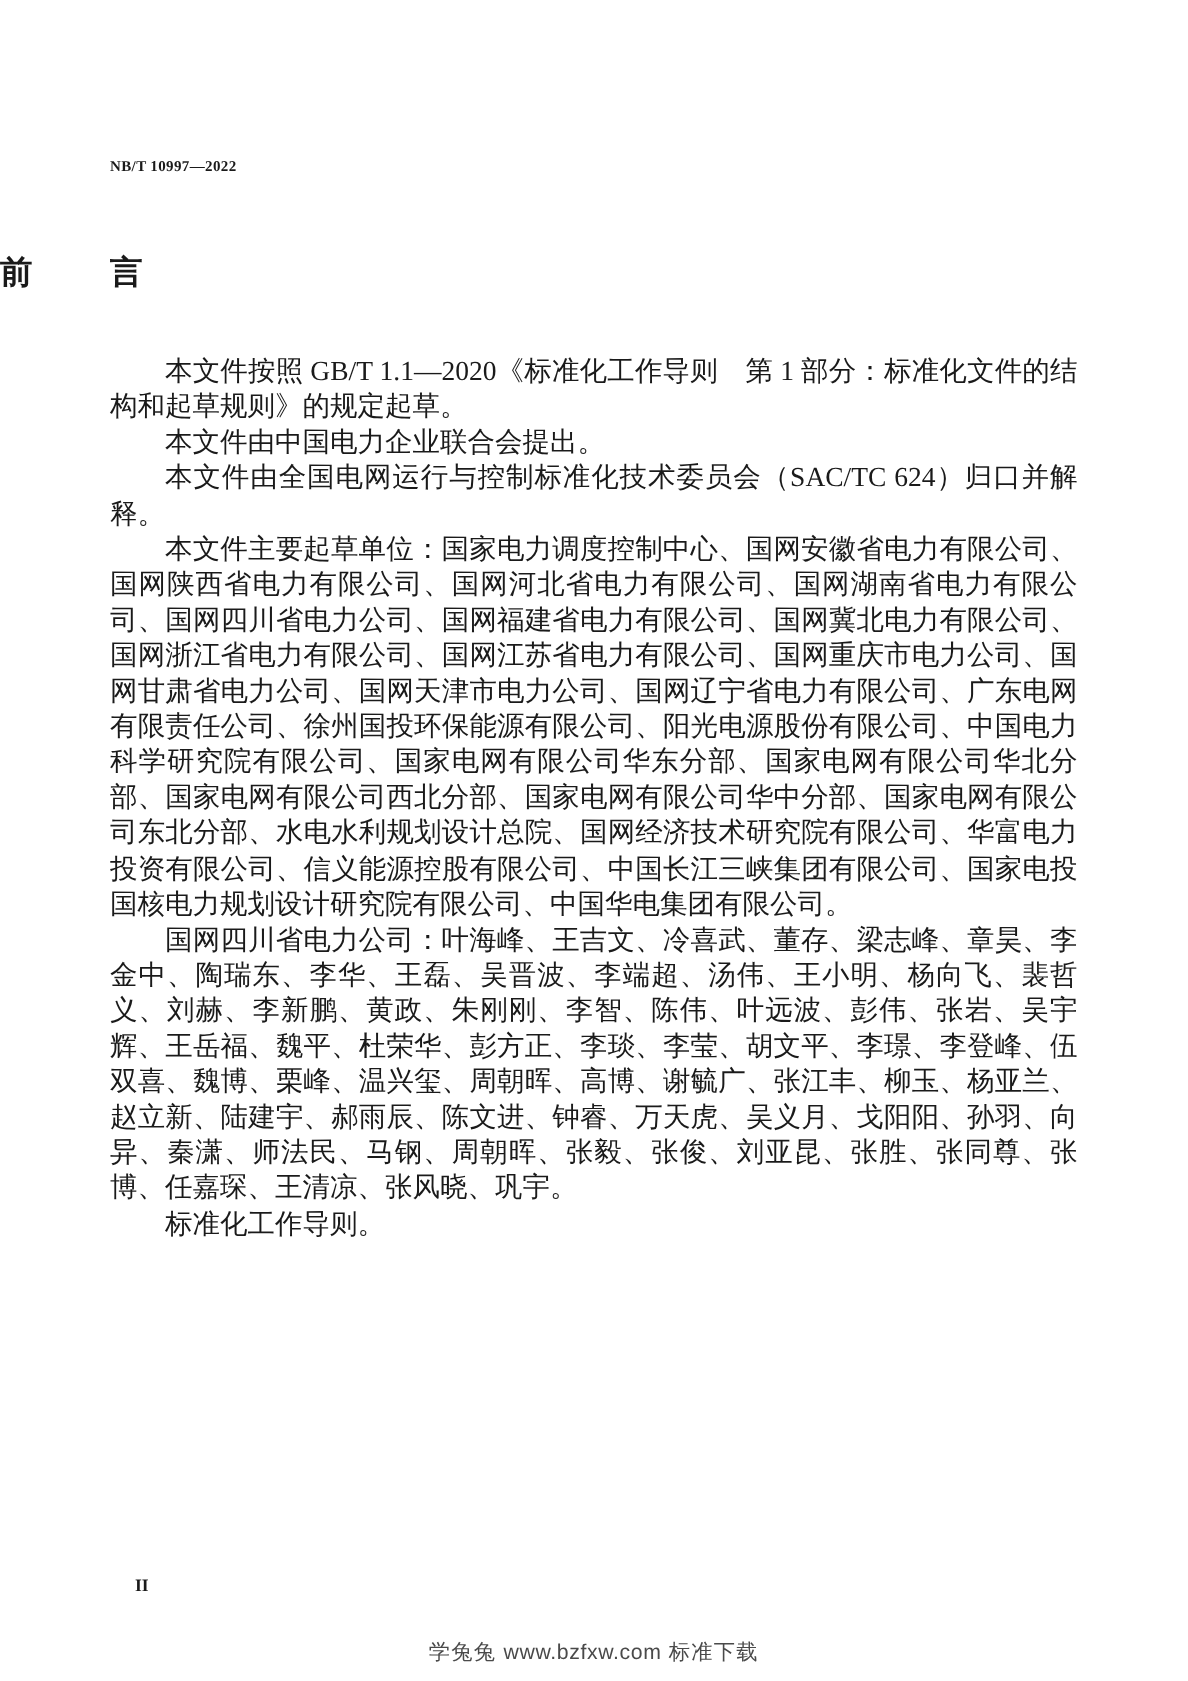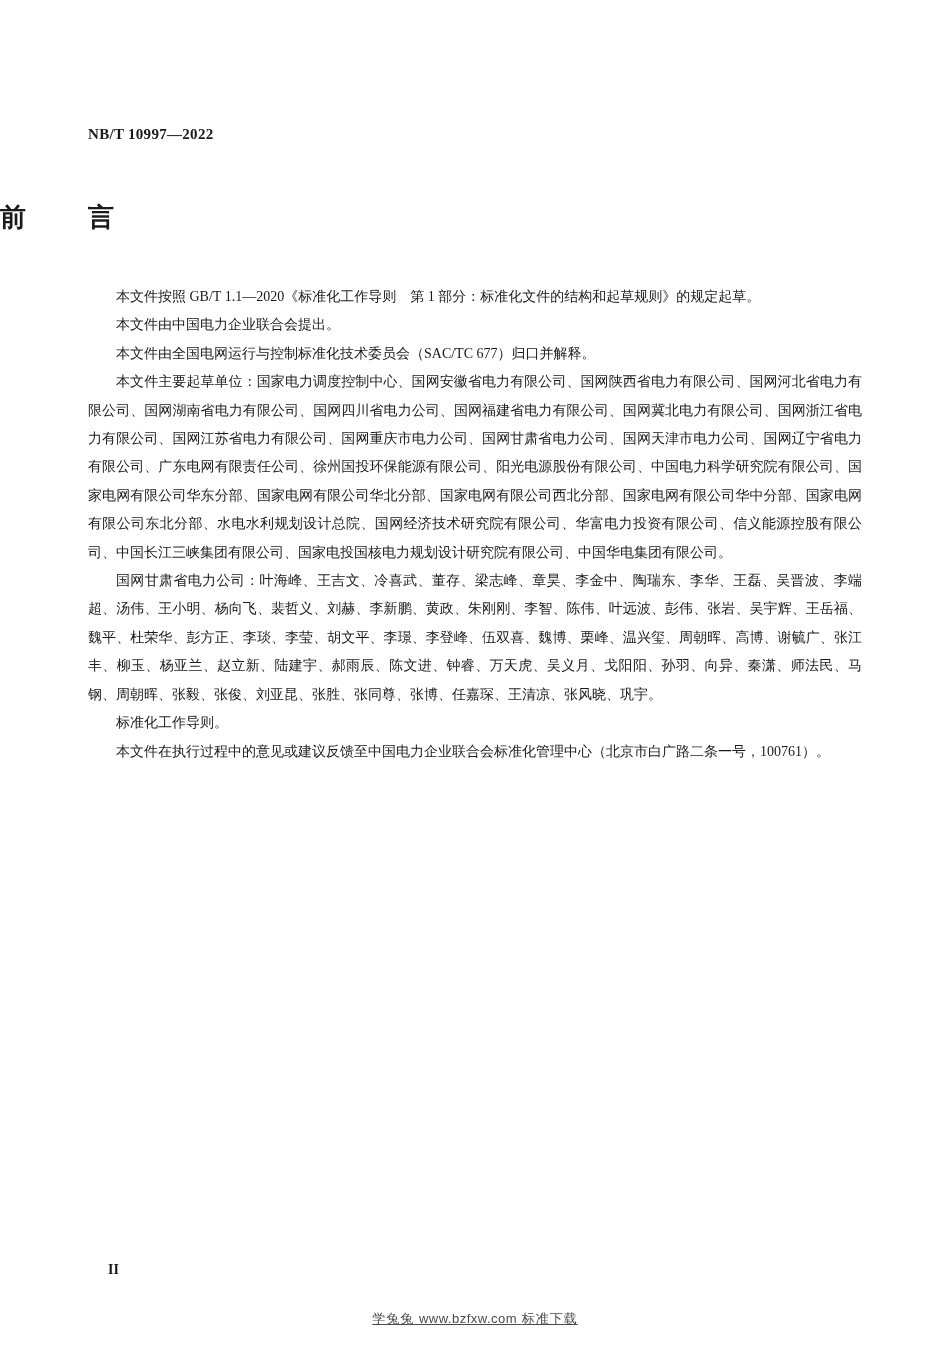--- a/index.html
+++ b/index.html
@@ -15,40 +15,40 @@
     font-family: "Liberation Serif", "DejaVu Serif", serif;
     color: #1a1a1a;
     overflow: hidden;
   }
   .header-code {
     position: absolute;
     left: 88px;
     top: 126px;
     font-family: "Liberation Serif", serif;
     font-weight: bold;
-    font-size: 15px;
+    font-size: 12px;
     letter-spacing: 0.3px;
   }
   .doc-title {
     position: absolute;
     left: 0;
     right: 0;
     top: 200px;
     text-align: left;
     font-weight: bold;
     font-size: 26px;
     letter-spacing: 18px;
     font-family: "Liberation Serif", "DejaVu Serif", serif;
   }
   .body-block {
     position: absolute;
     left: 88px;
     top: 283px;
     width: 774px;
-    font-size: 14px;
+    font-size: 22px;
     line-height: 28.4px;
     text-align: justify;
     text-justify: inter-ideograph;
   }
   .body-block p {
     margin: 0;
     text-indent: 2em;
     text-align: justify;
   }
   .page-number {
@@ -59,26 +59,25 @@
     font-weight: bold;
     font-size: 14px;
     text-align: center;
   }
   .watermark {
     position: absolute;
     left: 0;
     right: 0;
     top: 1310px;
     text-align: center;
-    font-size: 13px;
+    font-size: 17px;
     color: #4a4a4a;
     font-family: "Liberation Sans", sans-serif;
     letter-spacing: 1px;
     white-space: nowrap;
-    text-decoration: underline;
   }
   .watermark .wm-cn {
     font-family: "Liberation Serif", serif;
   }
   .watermark .wm-url {
     font-family: "Liberation Sans", sans-serif;
     letter-spacing: 0.5px;
   }
 </style>
 </head>
@@ -86,25 +85,24 @@
 
 <div class="page">
 
   <div class="header-code">NB/T 10997—2022</div>
 
   <div class="doc-title">前　言</div>
 
   <div class="body-block">
     <p>本文件按照 GB/T 1.1—2020《标准化工作导则　第 1 部分：标准化文件的结构和起草规则》的规定起草。</p>
     <p>本文件由中国电力企业联合会提出。</p>
-    <p>本文件由全国电网运行与控制标准化技术委员会（SAC/TC 677）归口并解释。</p>
+    <p>本文件由全国电网运行与控制标准化技术委员会（SAC/TC 624）归口并解释。</p>
     <p>本文件主要起草单位：国家电力调度控制中心、国网安徽省电力有限公司、国网陕西省电力有限公司、国网河北省电力有限公司、国网湖南省电力有限公司、国网四川省电力公司、国网福建省电力有限公司、国网冀北电力有限公司、国网浙江省电力有限公司、国网江苏省电力有限公司、国网重庆市电力公司、国网甘肃省电力公司、国网天津市电力公司、国网辽宁省电力有限公司、广东电网有限责任公司、徐州国投环保能源有限公司、阳光电源股份有限公司、中国电力科学研究院有限公司、国家电网有限公司华东分部、国家电网有限公司华北分部、国家电网有限公司西北分部、国家电网有限公司华中分部、国家电网有限公司东北分部、水电水利规划设计总院、国网经济技术研究院有限公司、华富电力投资有限公司、信义能源控股有限公司、中国长江三峡集团有限公司、国家电投国核电力规划设计研究院有限公司、中国华电集团有限公司。</p>
-    <p>国网甘肃省电力公司：叶海峰、王吉文、冷喜武、董存、梁志峰、章昊、李金中、陶瑞东、李华、王磊、吴晋波、李端超、汤伟、王小明、杨向飞、裴哲义、刘赫、李新鹏、黄政、朱刚刚、李智、陈伟、叶远波、彭伟、张岩、吴宇辉、王岳福、魏平、杜荣华、彭方正、李琰、李莹、胡文平、李璟、李登峰、伍双喜、魏博、栗峰、温兴玺、周朝晖、高博、谢毓广、张江丰、柳玉、杨亚兰、赵立新、陆建宇、郝雨辰、陈文进、钟睿、万天虎、吴义月、戈阳阳、孙羽、向异、秦潇、师法民、马钢、周朝晖、张毅、张俊、刘亚昆、张胜、张同尊、张博、任嘉琛、王清凉、张风晓、巩宇。</p>
+    <p>国网四川省电力公司：叶海峰、王吉文、冷喜武、董存、梁志峰、章昊、李金中、陶瑞东、李华、王磊、吴晋波、李端超、汤伟、王小明、杨向飞、裴哲义、刘赫、李新鹏、黄政、朱刚刚、李智、陈伟、叶远波、彭伟、张岩、吴宇辉、王岳福、魏平、杜荣华、彭方正、李琰、李莹、胡文平、李璟、李登峰、伍双喜、魏博、栗峰、温兴玺、周朝晖、高博、谢毓广、张江丰、柳玉、杨亚兰、赵立新、陆建宇、郝雨辰、陈文进、钟睿、万天虎、吴义月、戈阳阳、孙羽、向异、秦潇、师法民、马钢、周朝晖、张毅、张俊、刘亚昆、张胜、张同尊、张博、任嘉琛、王清凉、张风晓、巩宇。</p>
     <p>标准化工作导则。</p>
-    <p>本文件在执行过程中的意见或建议反馈至中国电力企业联合会标准化管理中心（北京市白广路二条一号，100761）。</p>
   </div>
 
   <div class="page-number">II</div>
 
   <div class="watermark">
     <span class="wm-cn">学兔兔</span>
     <span class="wm-url">www.bzfxw.com</span>
     <span class="wm-cn">标准下载</span>
   </div>
 

